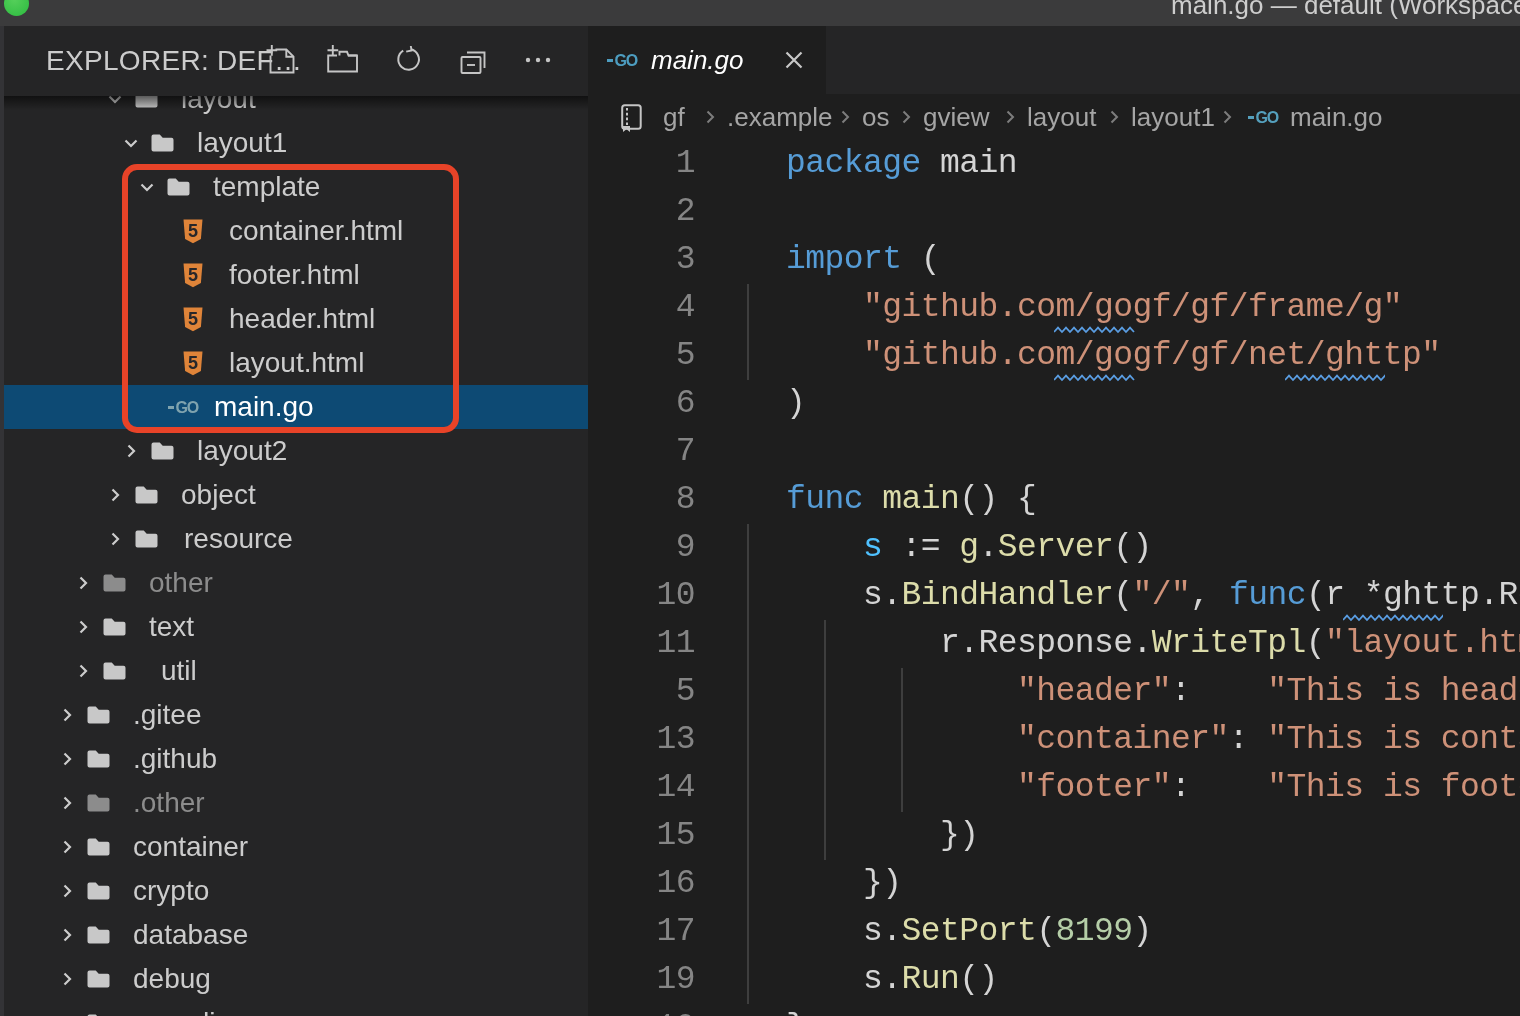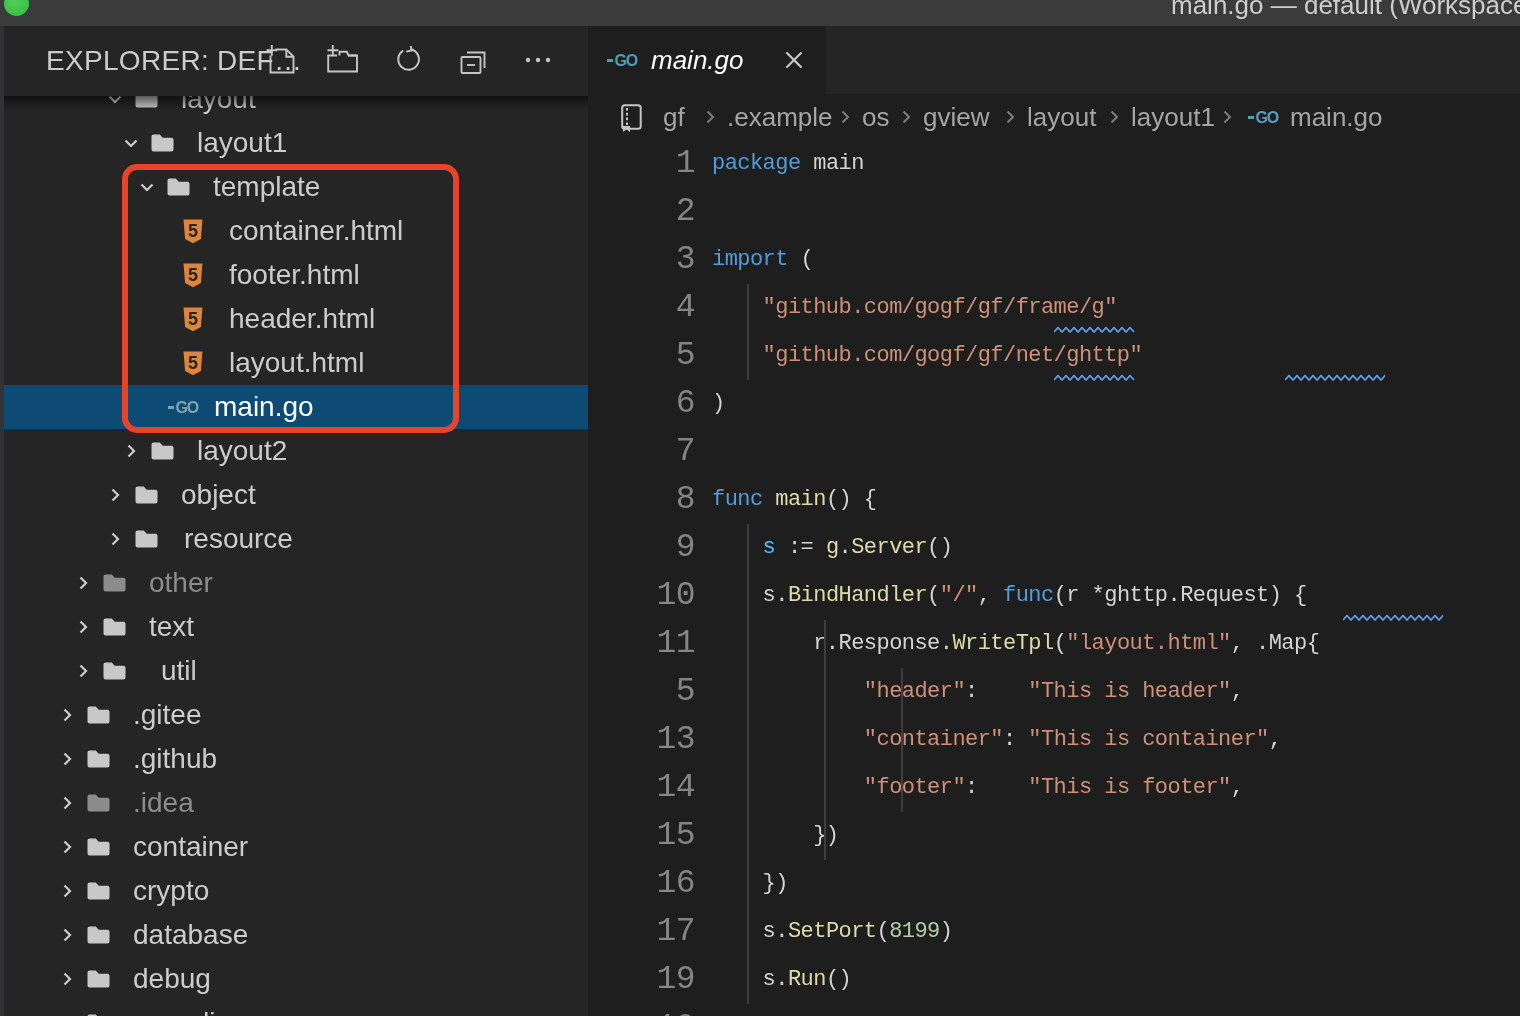--- a/index.html
+++ b/index.html
@@ -24,22 +24,22 @@
   #redrect { left:122px; top:164px; width:337px; height:269px; border:6.5px solid #e84328;
     border-radius:15px; z-index:6; }
   #tabstrip { left:588px; top:26px; width:932px; height:68px; background:#252526; }
   #activetab { left:588px; top:26px; width:238px; height:68px; background:#1e1e1e; }
   #tablabel { left:651px; top:26px; height:68px; line-height:68px; font-size:26px;
     font-style:italic; color:#ffffff; }
   .bc { top:94px; height:46px; line-height:46px; white-space:nowrap; font-size:26px; color:#a5a5a5; }
   .ln { position:absolute; left:588px; width:107px; height:48px; line-height:48px;
     text-align:right; color:#858585; font-family:"Liberation Mono", monospace; font-size:33px;
     letter-spacing:-0.55px; }
-  .cl { position:absolute; left:712px; height:48px; line-height:48px; color:#d4d4d4;
-    white-space:pre; font-family:"Liberation Mono", monospace; font-size:22px; letter-spacing:-0.55px; }
+  .cl { position:absolute; left:786px; height:48px; line-height:48px; color:#d4d4d4;
+    white-space:pre; font-family:"Liberation Mono", monospace; font-size:33px; letter-spacing:-0.55px; }
   .k { color:#569cd6; } .s { color:#ce9178; } .f { color:#dcdcaa; }
   .v { color:#4fc1ff; } .n { color:#b5cea8; }
   .guide { width:2px; background:#3e3e3e; }
 </style>
 </head>
 <body>
 <div class="abs" id="leftstrip"></div>
 <div class="abs" id="sidebarbg"></div>
 <div class="abs" id="sb-headerbg"></div>
 <div class="abs" id="sb-title">EXPLORER: DEF…</div>
@@ -177,21 +177,21 @@
 <svg class="abs" style="left:86px;top:749px" width="24" height="20" viewBox="0 0 24 20">
     <path d="M1.5,3.5 q0,-2 2,-2 h6.2 l3,3.2 h8.8 q2,0 2,2 v9.8 q0,2 -2,2 h-18 q-2,0 -2,-2 z" fill="#c8c8c8"></path>
   </svg>
 <div class="abs row " style="left:133px;top:737px">.github</div>
 <svg class="abs" style="left:59px;top:795px" width="16" height="16" viewBox="0 0 16 16">
     <polyline points="5.5,2.5 11,8 5.5,13.5" fill="none" stroke="#cccccc" stroke-width="2.2"></polyline>
   </svg>
 <svg class="abs" style="left:86px;top:793px" width="24" height="20" viewBox="0 0 24 20">
     <path d="M1.5,3.5 q0,-2 2,-2 h6.2 l3,3.2 h8.8 q2,0 2,2 v9.8 q0,2 -2,2 h-18 q-2,0 -2,-2 z" fill="#8c8c8c"></path>
   </svg>
-<div class="abs row dim" style="left:133px;top:781px">.idea</div>
+<div class="abs row dim" style="left:133px;top:781px">.other</div>
 <svg class="abs" style="left:59px;top:839px" width="16" height="16" viewBox="0 0 16 16">
     <polyline points="5.5,2.5 11,8 5.5,13.5" fill="none" stroke="#cccccc" stroke-width="2.2"></polyline>
   </svg>
 <svg class="abs" style="left:86px;top:837px" width="24" height="20" viewBox="0 0 24 20">
     <path d="M1.5,3.5 q0,-2 2,-2 h6.2 l3,3.2 h8.8 q2,0 2,2 v9.8 q0,2 -2,2 h-18 q-2,0 -2,-2 z" fill="#c8c8c8"></path>
   </svg>
 <div class="abs row " style="left:133px;top:825px">container</div>
 <svg class="abs" style="left:59px;top:883px" width="16" height="16" viewBox="0 0 16 16">
     <polyline points="5.5,2.5 11,8 5.5,13.5" fill="none" stroke="#cccccc" stroke-width="2.2"></polyline>
   </svg>

